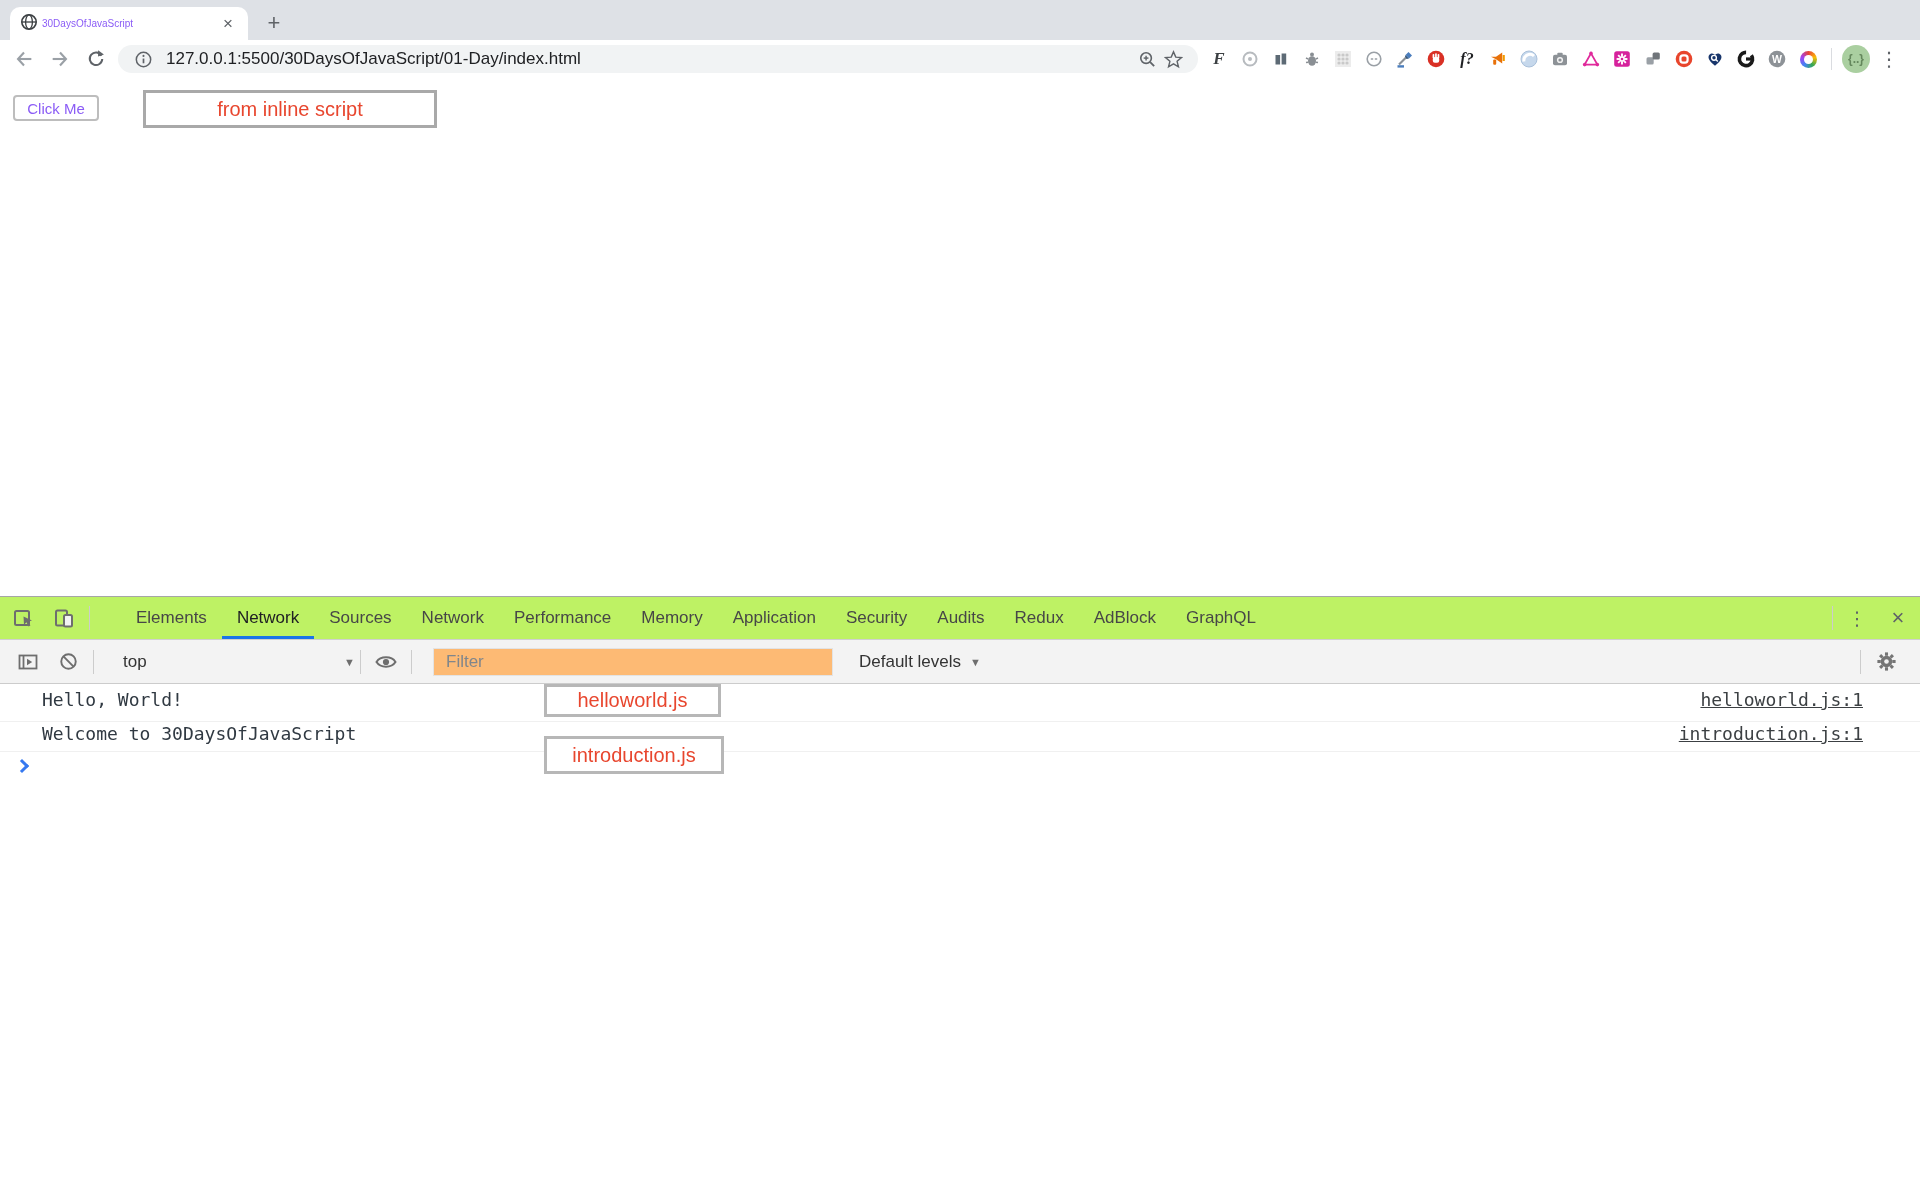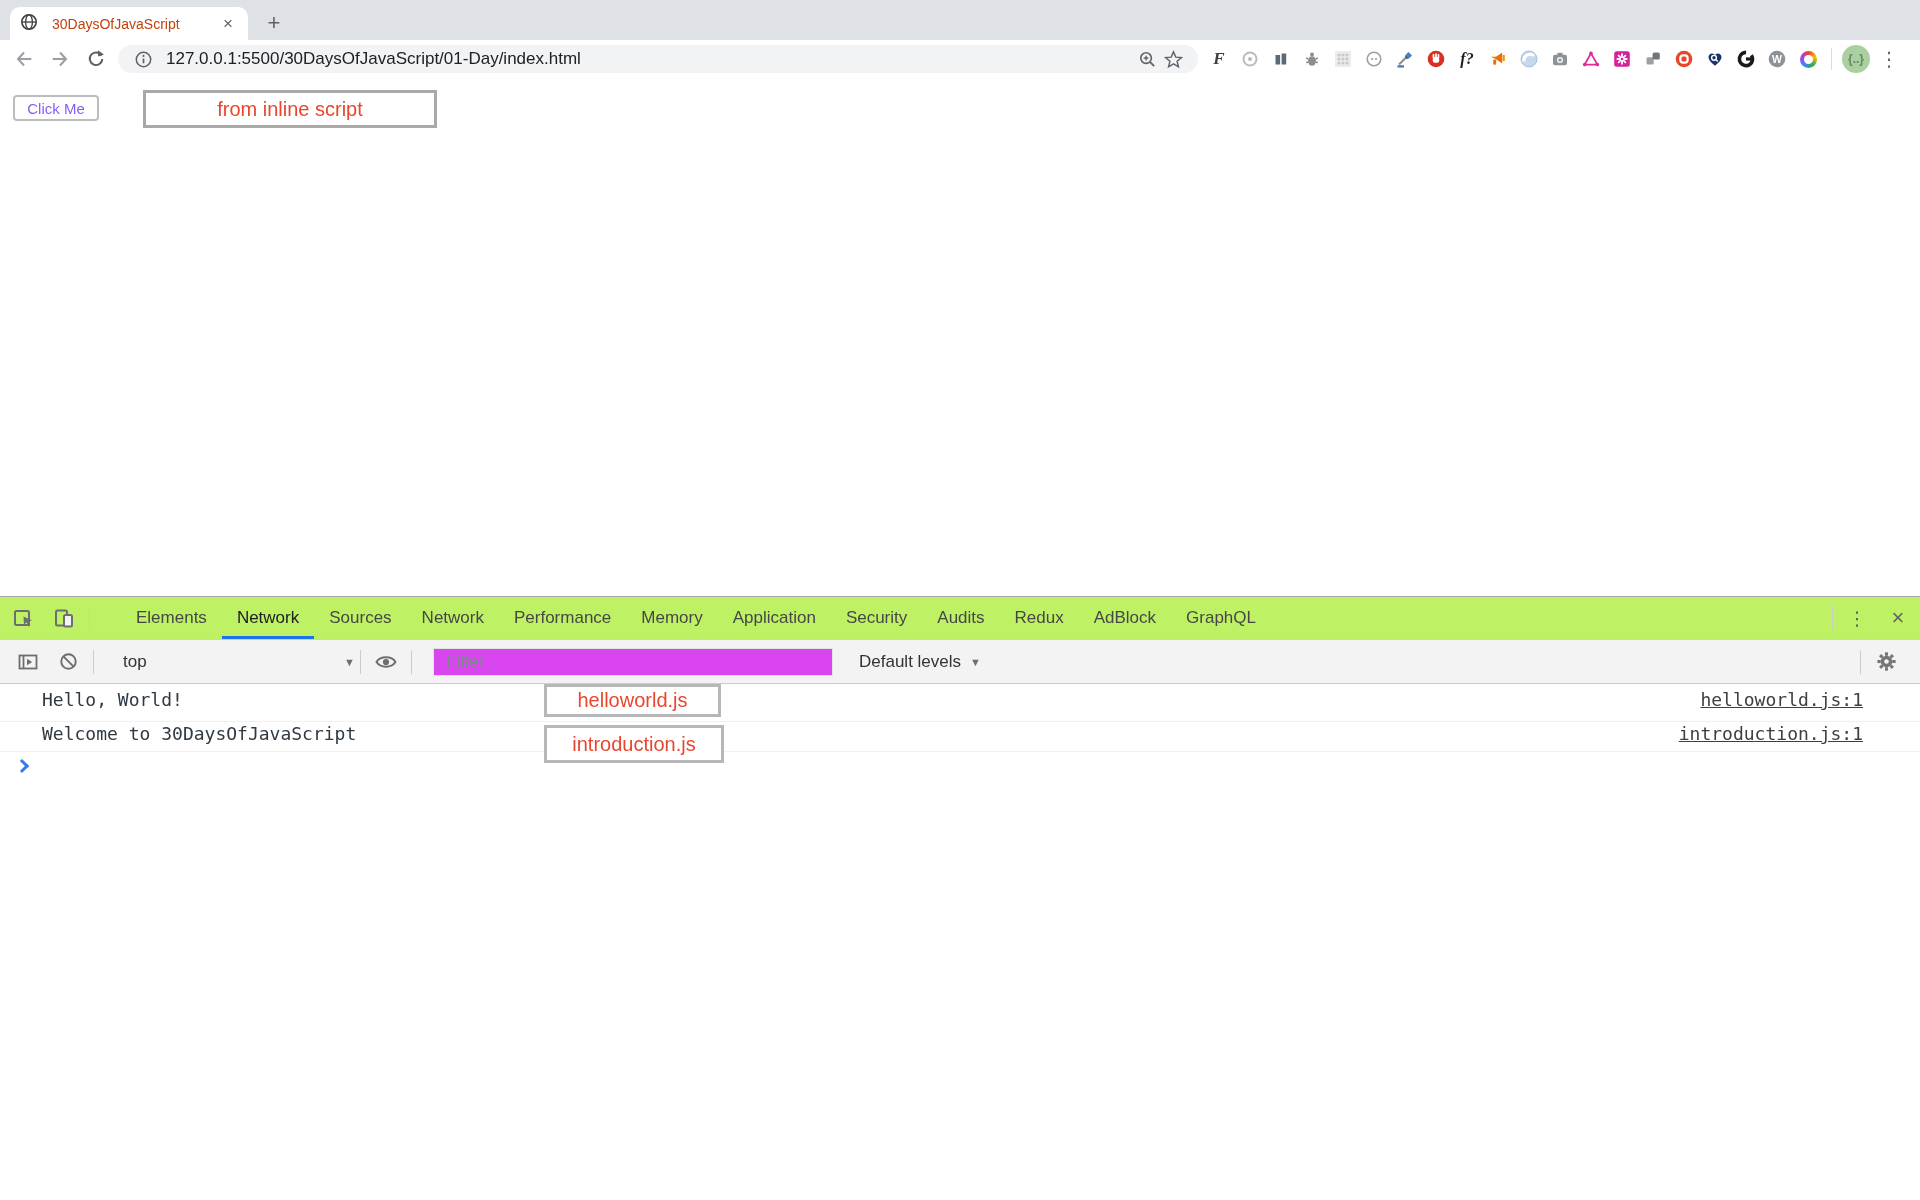--- a/index.html
+++ b/index.html
@@ -4,21 +4,21 @@
 <style>
   * { margin:0; padding:0; box-sizing:border-box; }
   html,body { width:1920px; height:1200px; overflow:hidden; background:#fff;
               font-family:"Liberation Sans", sans-serif; }
   :root { --red:#e8462e; --blue:#1a73e8; --prompt:#3679f0; }
 
   
   .tabstrip { position:absolute; left:0; top:0; width:1920px; height:40px; background:#dee1e6; }
   .tab { position:absolute; left:10px; top:7px; width:238px; height:33px; background:#fff;
          border-radius:10px 10px 0 0; display:flex; align-items:center; padding:0 10px; }
-  .tab-title { margin-left:14px; font-size:14px; color:#c2410c; flex:1; white-space:nowrap;
+  .tab-title { margin-left:4px; font-size:10px; color:#8b5cf6; flex:1; white-space:nowrap;
                overflow:hidden; }
   .tab-close { font-size:17px; color:#5f6368; width:20px; text-align:center; cursor:default; }
   .newtab { position:absolute; left:258px; top:7px; width:32px; height:32px; display:flex;
             align-items:center; justify-content:center; font-size:22px; color:#5f6368; }
 
   
   .addressbar { position:absolute; left:0; top:40px; width:1920px; height:38px; background:#fff;
                 display:flex; align-items:center; padding-left:6px; }
   .nav-btn { width:36px; height:30px; display:flex; align-items:center; justify-content:center; }
   .omnibox { margin-left:4px; width:1080px; height:28px; background:#f1f3f4; border-radius:14px;
@@ -67,40 +67,40 @@
   .dt-right { margin-left:auto; display:flex; align-items:center; height:100%; }
   .dt-dots { width:38px; text-align:center; font-size:19px; color:#5f6368; }
   .dt-close { width:44px; text-align:center; font-size:22px; color:#5f6368; }
 
   .dt-toolbar { height:44px; background:#f3f3f3; border-bottom:1px solid #ccc; display:flex;
                 align-items:center; padding:0 14px 0 8px; }
   .context { display:flex; align-items:center; width:232px; margin-left:24px; }
   .context-label { flex:1; font-size:17px; color:#333; }
   .dd-arrow { font-size:11px; color:#6e6e6e; }
   .filter-input { margin-left:16px; width:400px; height:28px; border:1px solid #e3e3e3;
-                  background:#d946ef; font-size:17px; padding:0 12px; color:#333;
+                  background:#fdba74; font-size:17px; padding:0 12px; color:#333;
                   font-family:"Liberation Sans", sans-serif; outline:none; }
   .filter-input::placeholder { color:#80868b; }
   .levels { margin-left:26px; display:flex; align-items:center; gap:9px; font-size:17px; color:#333; }
   .tb-spacer { flex:1; }
 
   
   .dt-console { position:relative; height:515px; background:#fff; }
   .crow { display:flex; align-items:center; border-bottom:1px solid #f0f0f0; padding:0 57px 6px 42px;
           font-family:"DejaVu Sans Mono", monospace; font-size:18px; color:#303942; }
   .crow.r0 { height:38px; } .crow.r1 { height:30px; }
   .src-link { margin-left:auto; color:#3c4043; text-decoration:underline;
               font-family:"DejaVu Sans Mono", monospace; font-size:18px; cursor:pointer; }
   .prompt-row { height:30px; display:flex; align-items:center; padding-left:17px; }
   .chev { width:10px; height:10px; border-top:3px solid var(--prompt);
           border-right:3px solid var(--prompt); transform:rotate(45deg); margin-top:-2px; }
   .annot { position:absolute; background:#fff; border:3px solid #b7b7b7; display:flex;
            align-items:center; justify-content:center; color:var(--red); font-size:20px;margin-left:43px; }
   .annot.a0 { left:501px; top:0px;  width:177px; height:33px; }
-  .annot.a1 { left:501px; top:41px; width:180px; height:38px; }
+  .annot.a1 { left:501px; top:52px; width:180px; height:38px; }
 </style>
 </head>
 <body>
 
 <div class="tabstrip">
   <div class="tab">
     <span class="fav"><svg width="18" height="18" viewBox="0 0 18 18">
           <circle cx="9" cy="9" r="7.2" fill="none" stroke="#3c4043" stroke-width="1.6"></circle>
           <ellipse cx="9" cy="9" rx="3.4" ry="7.2" fill="none" stroke="#3c4043" stroke-width="1.3"></ellipse>
           <line x1="1.8" y1="9" x2="16.2" y2="9" stroke="#3c4043" stroke-width="1.3"></line>

